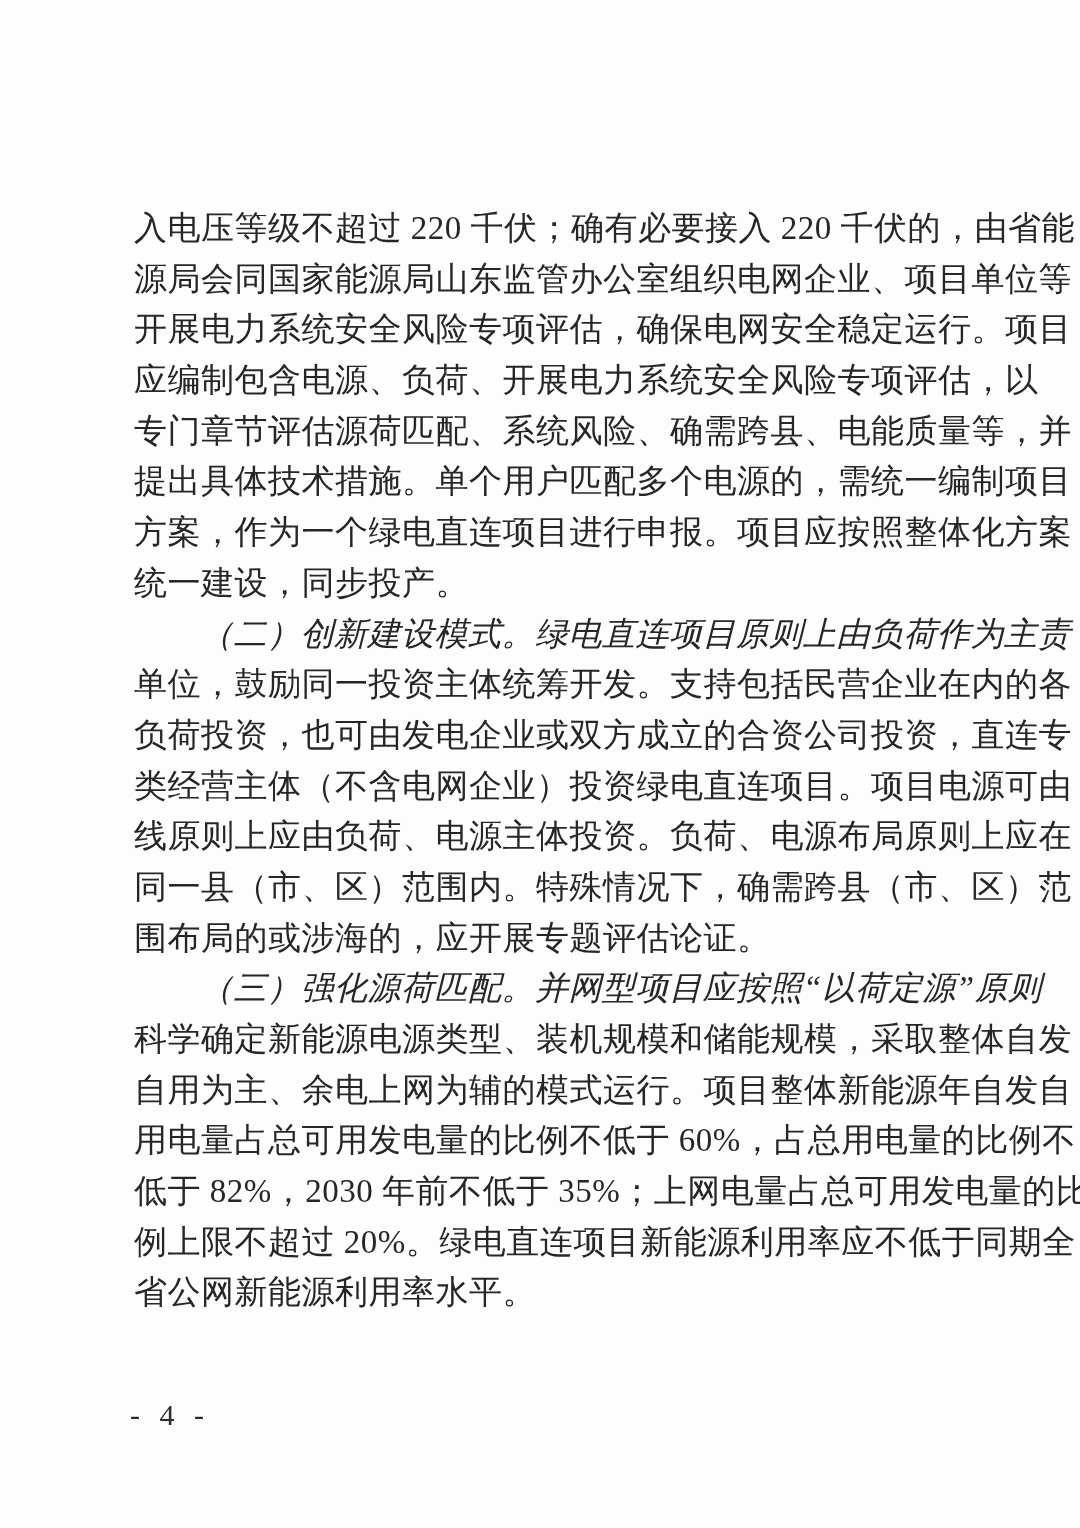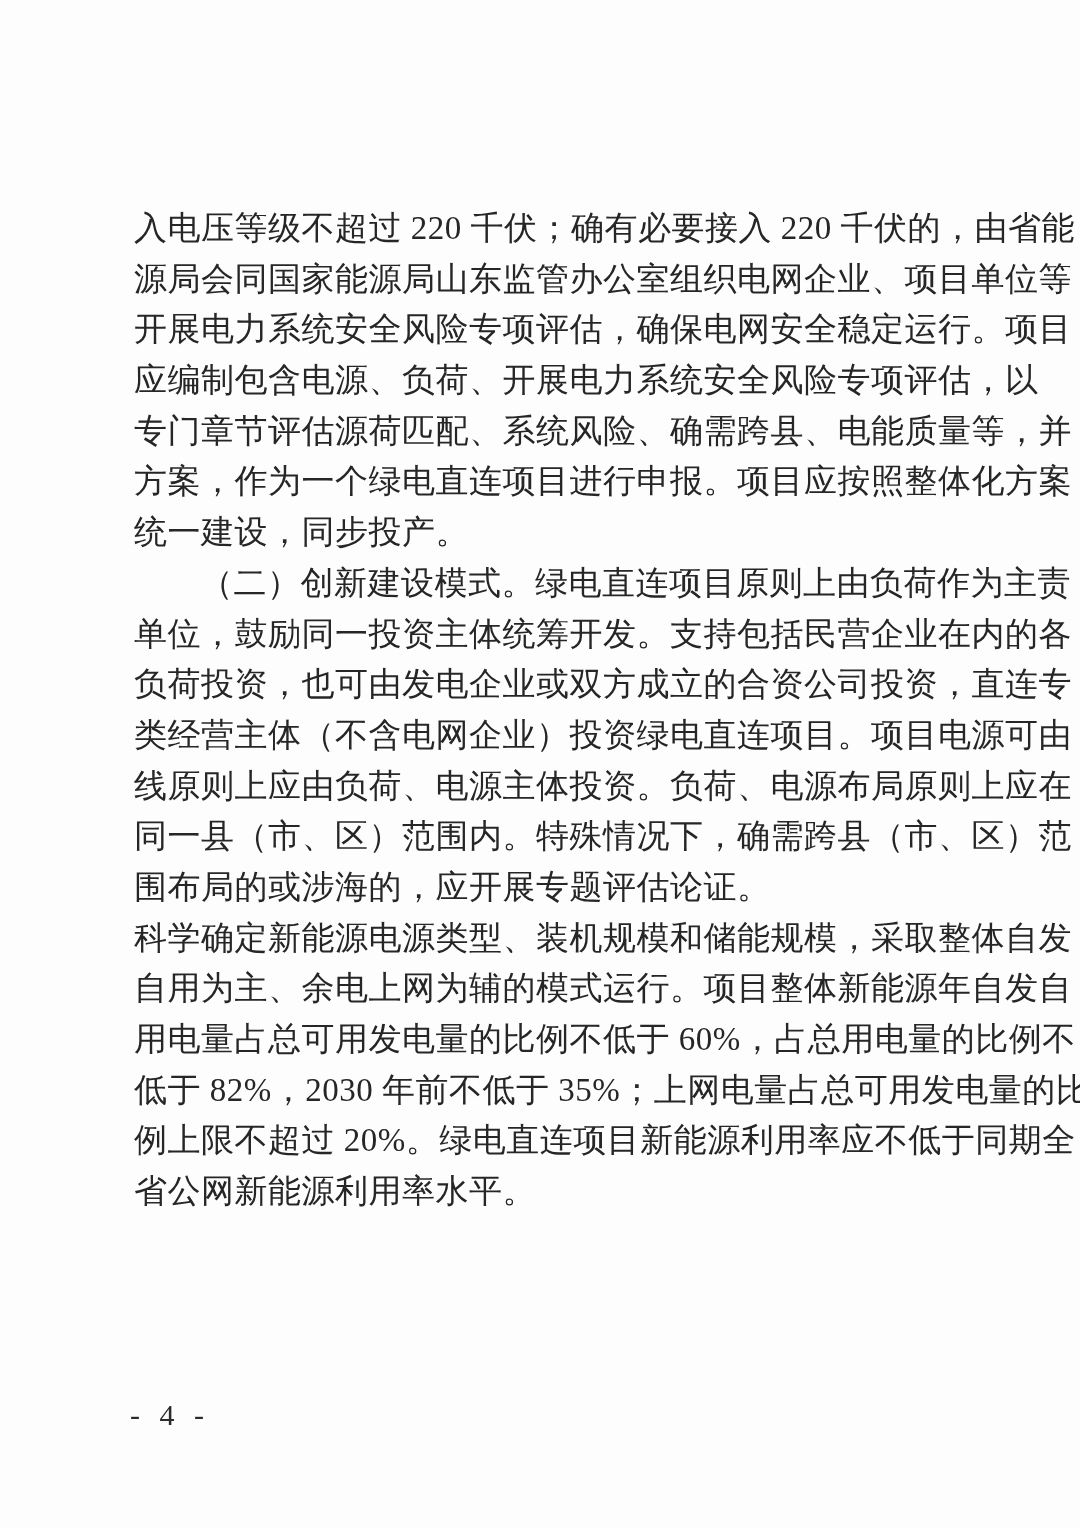--- a/index.html
+++ b/index.html
@@ -30,20 +30,21 @@
     text-align: justify;
     text-align-last: justify;
     text-justify: inter-character;
     letter-spacing: 0.5px;
   }
   .doc-line.last {
     text-align-last: left;
   }
   .doc-line.indent {
     text-indent: 2em;
+    font-style: italic;
   }
   .page-number {
     position: absolute;
     left: 130px;
     top: 1398px;
     color: #2b2b2b;
     font-size: 30px;
     letter-spacing: 6px;
     font-family: "Liberation Serif", "DejaVu Serif", serif;
   }
@@ -51,29 +52,31 @@
 </head>
 <body>
 
 <div class="page">
   <div class="doc-text" id="doc-body">
       <div class="doc-line">入电压等级不超过 220 千伏；确有必要接入 220 千伏的，由省能</div>
       <div class="doc-line">源局会同国家能源局山东监管办公室组织电网企业、项目单位等</div>
       <div class="doc-line">开展电力系统安全风险专项评估，确保电网安全稳定运行。项目</div>
       <div class="doc-line">应编制包含电源、负荷、开展电力系统安全风险专项评估，以</div>
       <div class="doc-line">专门章节评估源荷匹配、系统风险、确需跨县、电能质量等，并</div>
+      <div class="doc-line">提出具体技术措施。单个用户匹配多个电源的，需统一编制项目</div>
       <div class="doc-line">方案，作为一个绿电直连项目进行申报。项目应按照整体化方案</div>
       <div class="doc-line last">统一建设，同步投产。</div>
       <div class="doc-line indent">（二）创新建设模式。绿电直连项目原则上由负荷作为主责</div>
       <div class="doc-line">单位，鼓励同一投资主体统筹开发。支持包括民营企业在内的各</div>
       <div class="doc-line">负荷投资，也可由发电企业或双方成立的合资公司投资，直连专</div>
       <div class="doc-line">类经营主体（不含电网企业）投资绿电直连项目。项目电源可由</div>
       <div class="doc-line">线原则上应由负荷、电源主体投资。负荷、电源布局原则上应在</div>
       <div class="doc-line">同一县（市、区）范围内。特殊情况下，确需跨县（市、区）范</div>
       <div class="doc-line last">围布局的或涉海的，应开展专题评估论证。</div>
+      <div class="doc-line indent">（三）强化源荷匹配。并网型项目应按照“以荷定源”原则</div>
       <div class="doc-line">科学确定新能源电源类型、装机规模和储能规模，采取整体自发</div>
       <div class="doc-line">自用为主、余电上网为辅的模式运行。项目整体新能源年自发自</div>
       <div class="doc-line">用电量占总可用发电量的比例不低于 60%，占总用电量的比例不</div>
       <div class="doc-line">低于 82%，2030 年前不低于 35%；上网电量占总可用发电量的比</div>
       <div class="doc-line">例上限不超过 20%。绿电直连项目新能源利用率应不低于同期全</div>
       <div class="doc-line last">省公网新能源利用率水平。</div>
     </div>
   <div class="page-number">- 4 -</div>
 </div>
 

